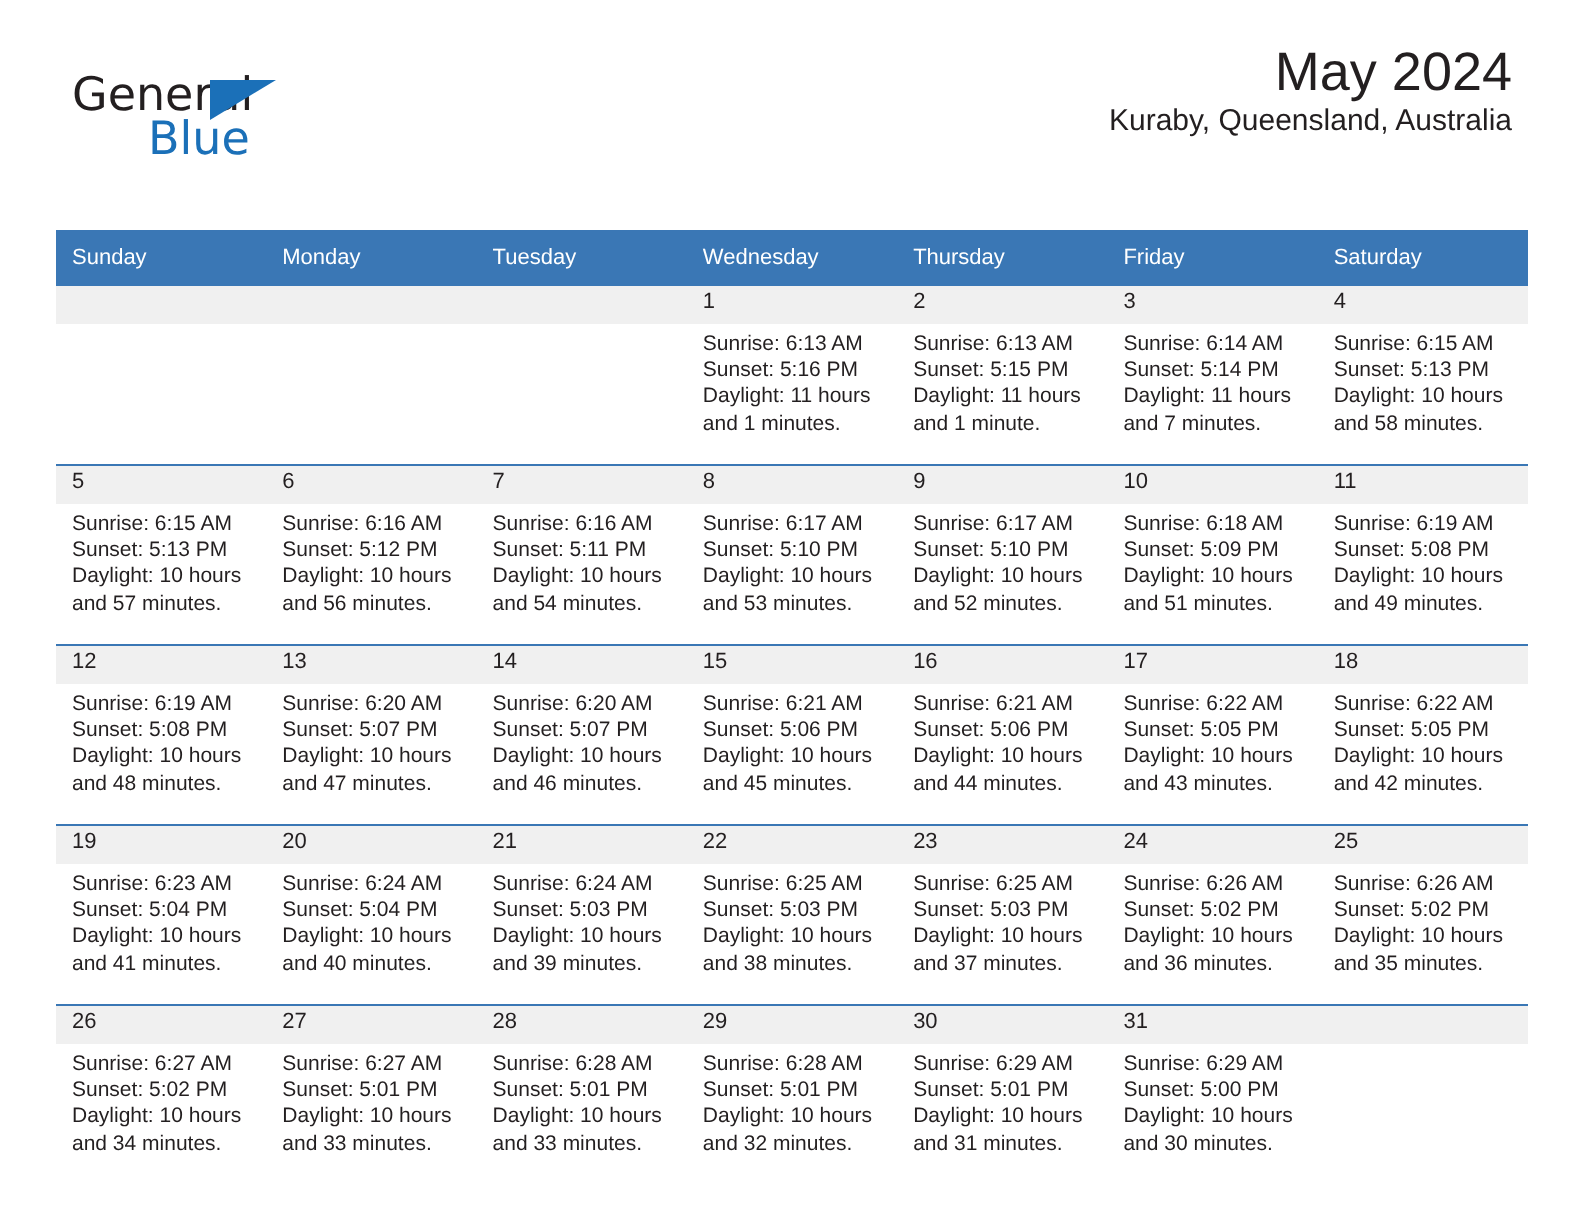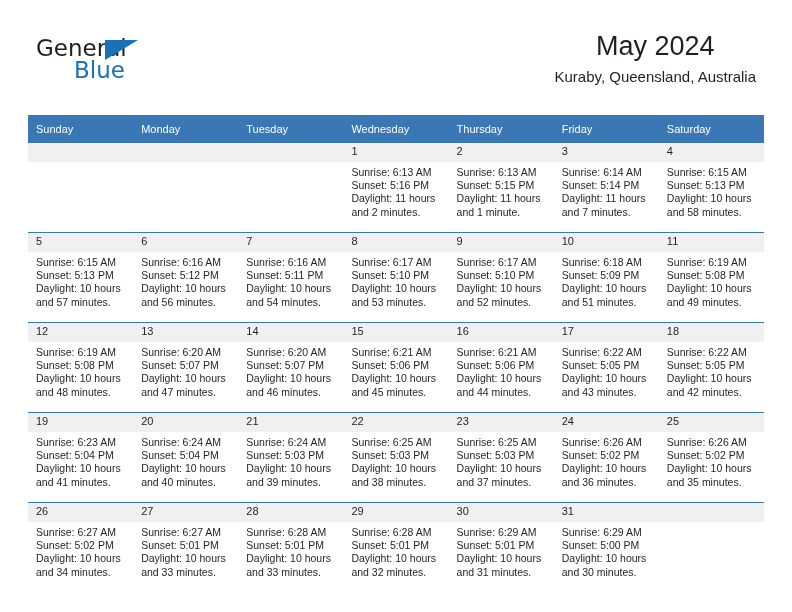--- a/index.html
+++ b/index.html
@@ -65,32 +65,31 @@
     font-size: 23px;
     color: #1b70b8;
     font-family: "DejaVu Sans", sans-serif;
     font-weight: 400;
     line-height: 24px;
   }
 
   .title-block {
     position: absolute;
     right: 36px;
-    top: 30px;
-    text-align: center;
+    top: 20px;
+    text-align: right;
   }
   .cal-title {
     font-size: 27px;
     font-weight: 400;
     color: #231f20;
     line-height: 32px;
     white-space: nowrap;
   }
   .cal-subtitle {
-    margin-top: 6px;
     font-size: 15px;
     font-weight: 400;
     color: #231f20;
     line-height: 18px;
     white-space: nowrap;
   }
 
   
   .calendar {
     position: absolute;
@@ -211,21 +210,21 @@
               <div></div>
               <div></div>
             </div>
           </td>
           <td>
             <div class="daynum-band">1</div>
             <div class="cell-body">
               <div>Sunrise: 6:13 AM</div>
               <div>Sunset: 5:16 PM</div>
               <div>Daylight: 11 hours</div>
-              <div>and 2 minutes.</div>
+              <div>and 1 minutes.</div>
             </div>
           </td>
           <td>
             <div class="daynum-band">2</div>
             <div class="cell-body">
               <div>Sunrise: 6:13 AM</div>
               <div>Sunset: 5:15 PM</div>
               <div>Daylight: 11 hours</div>
               <div>and 1 minute.</div>
             </div>

